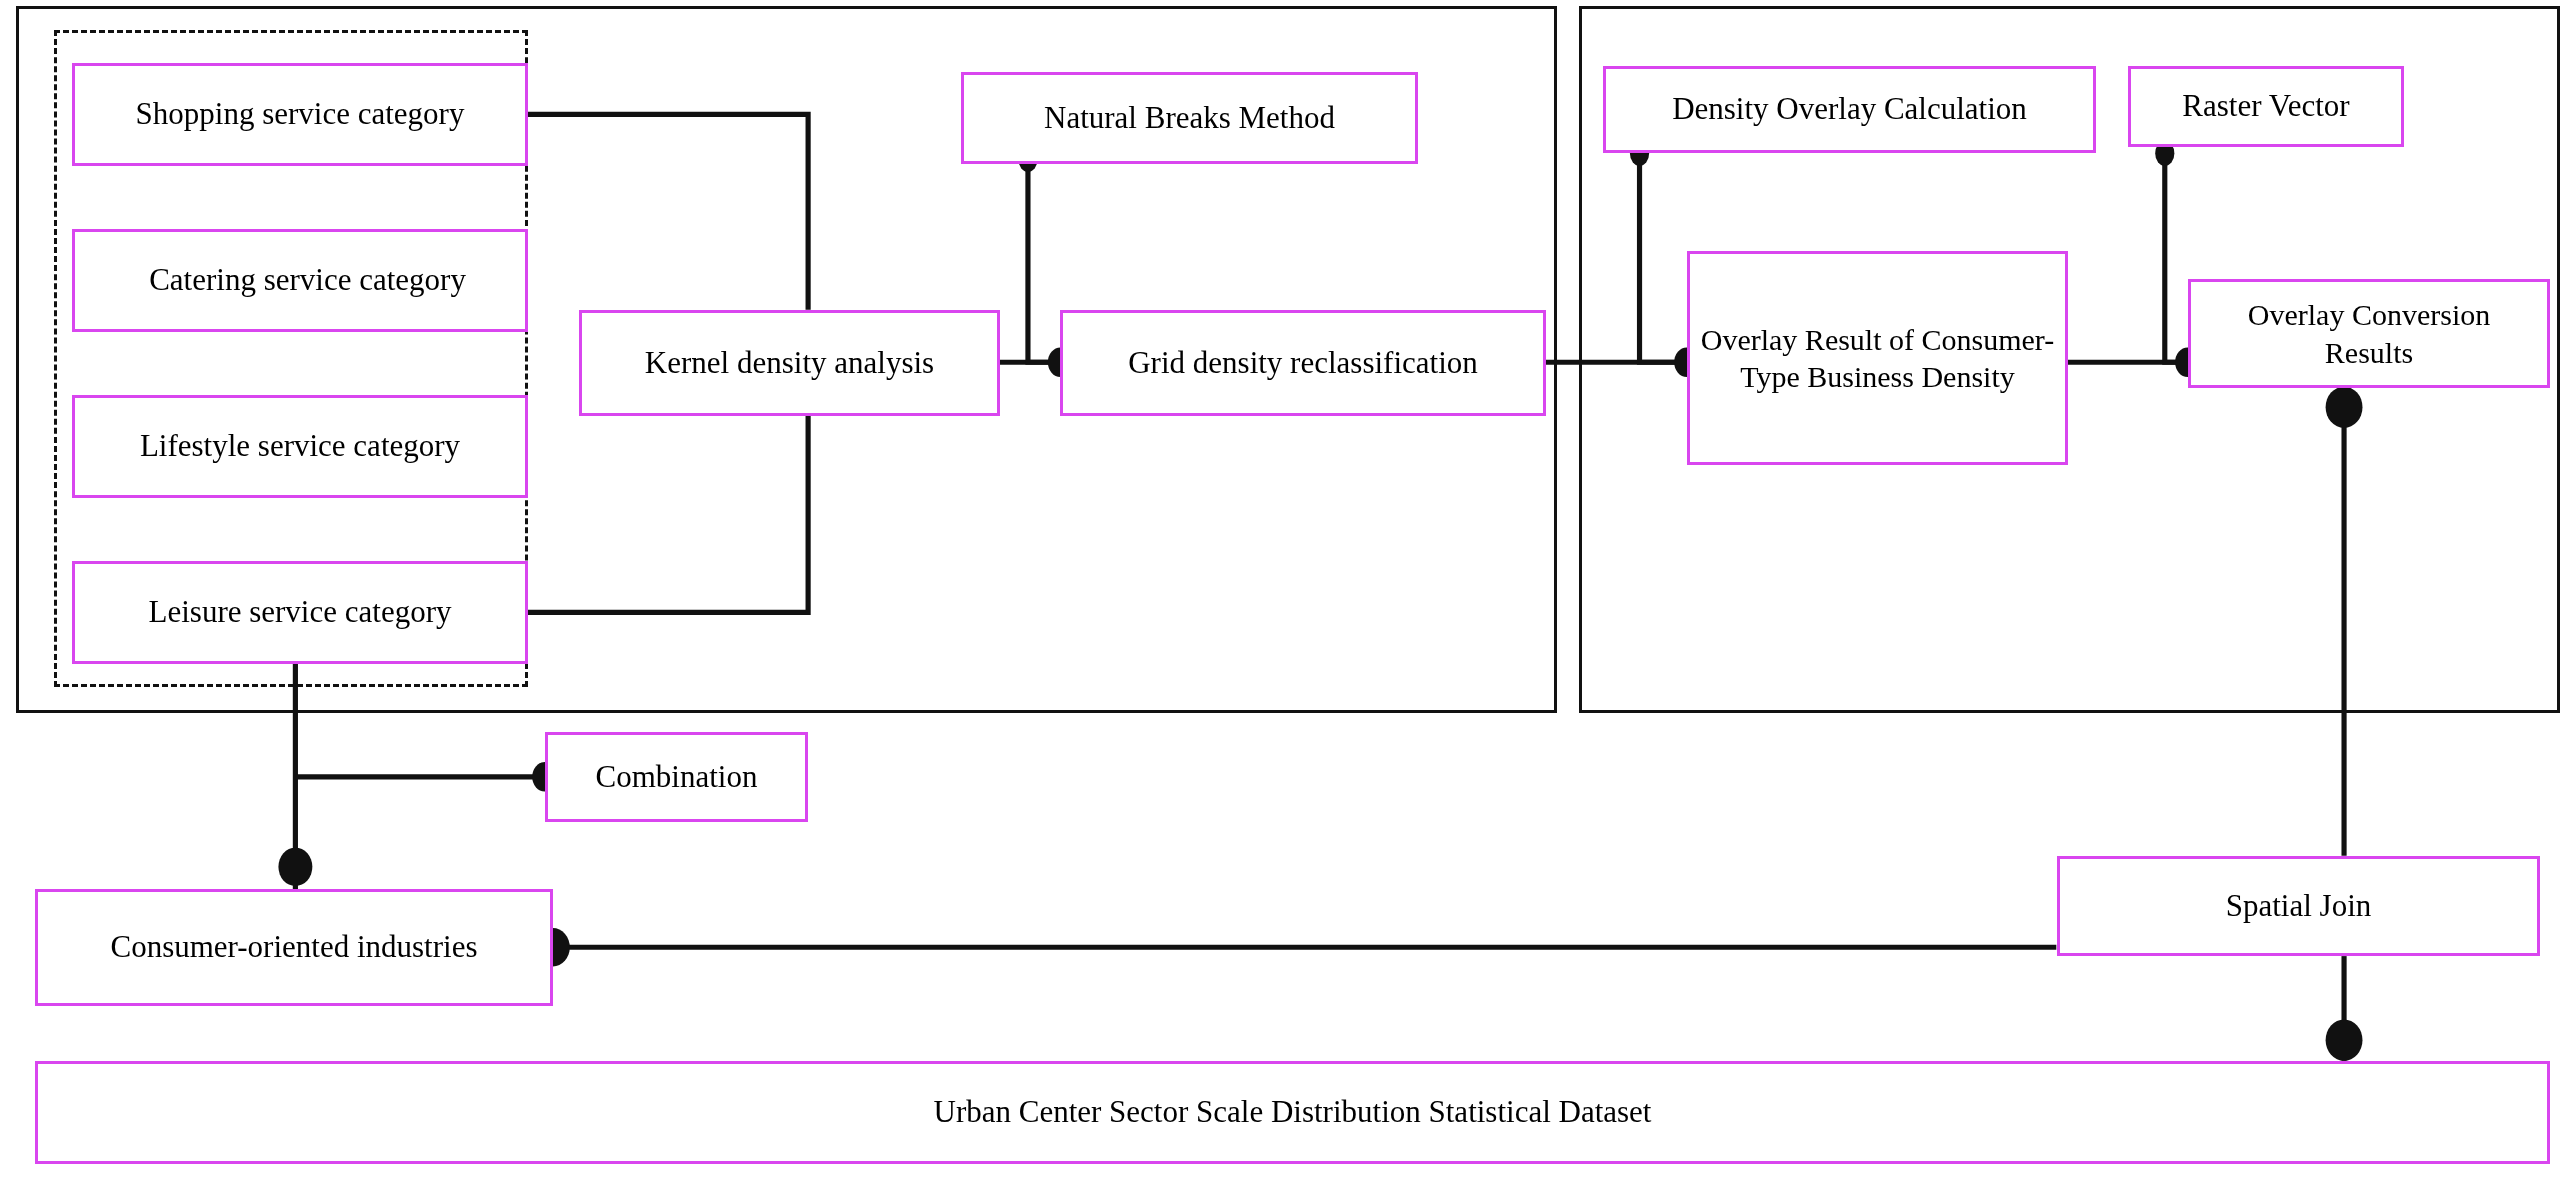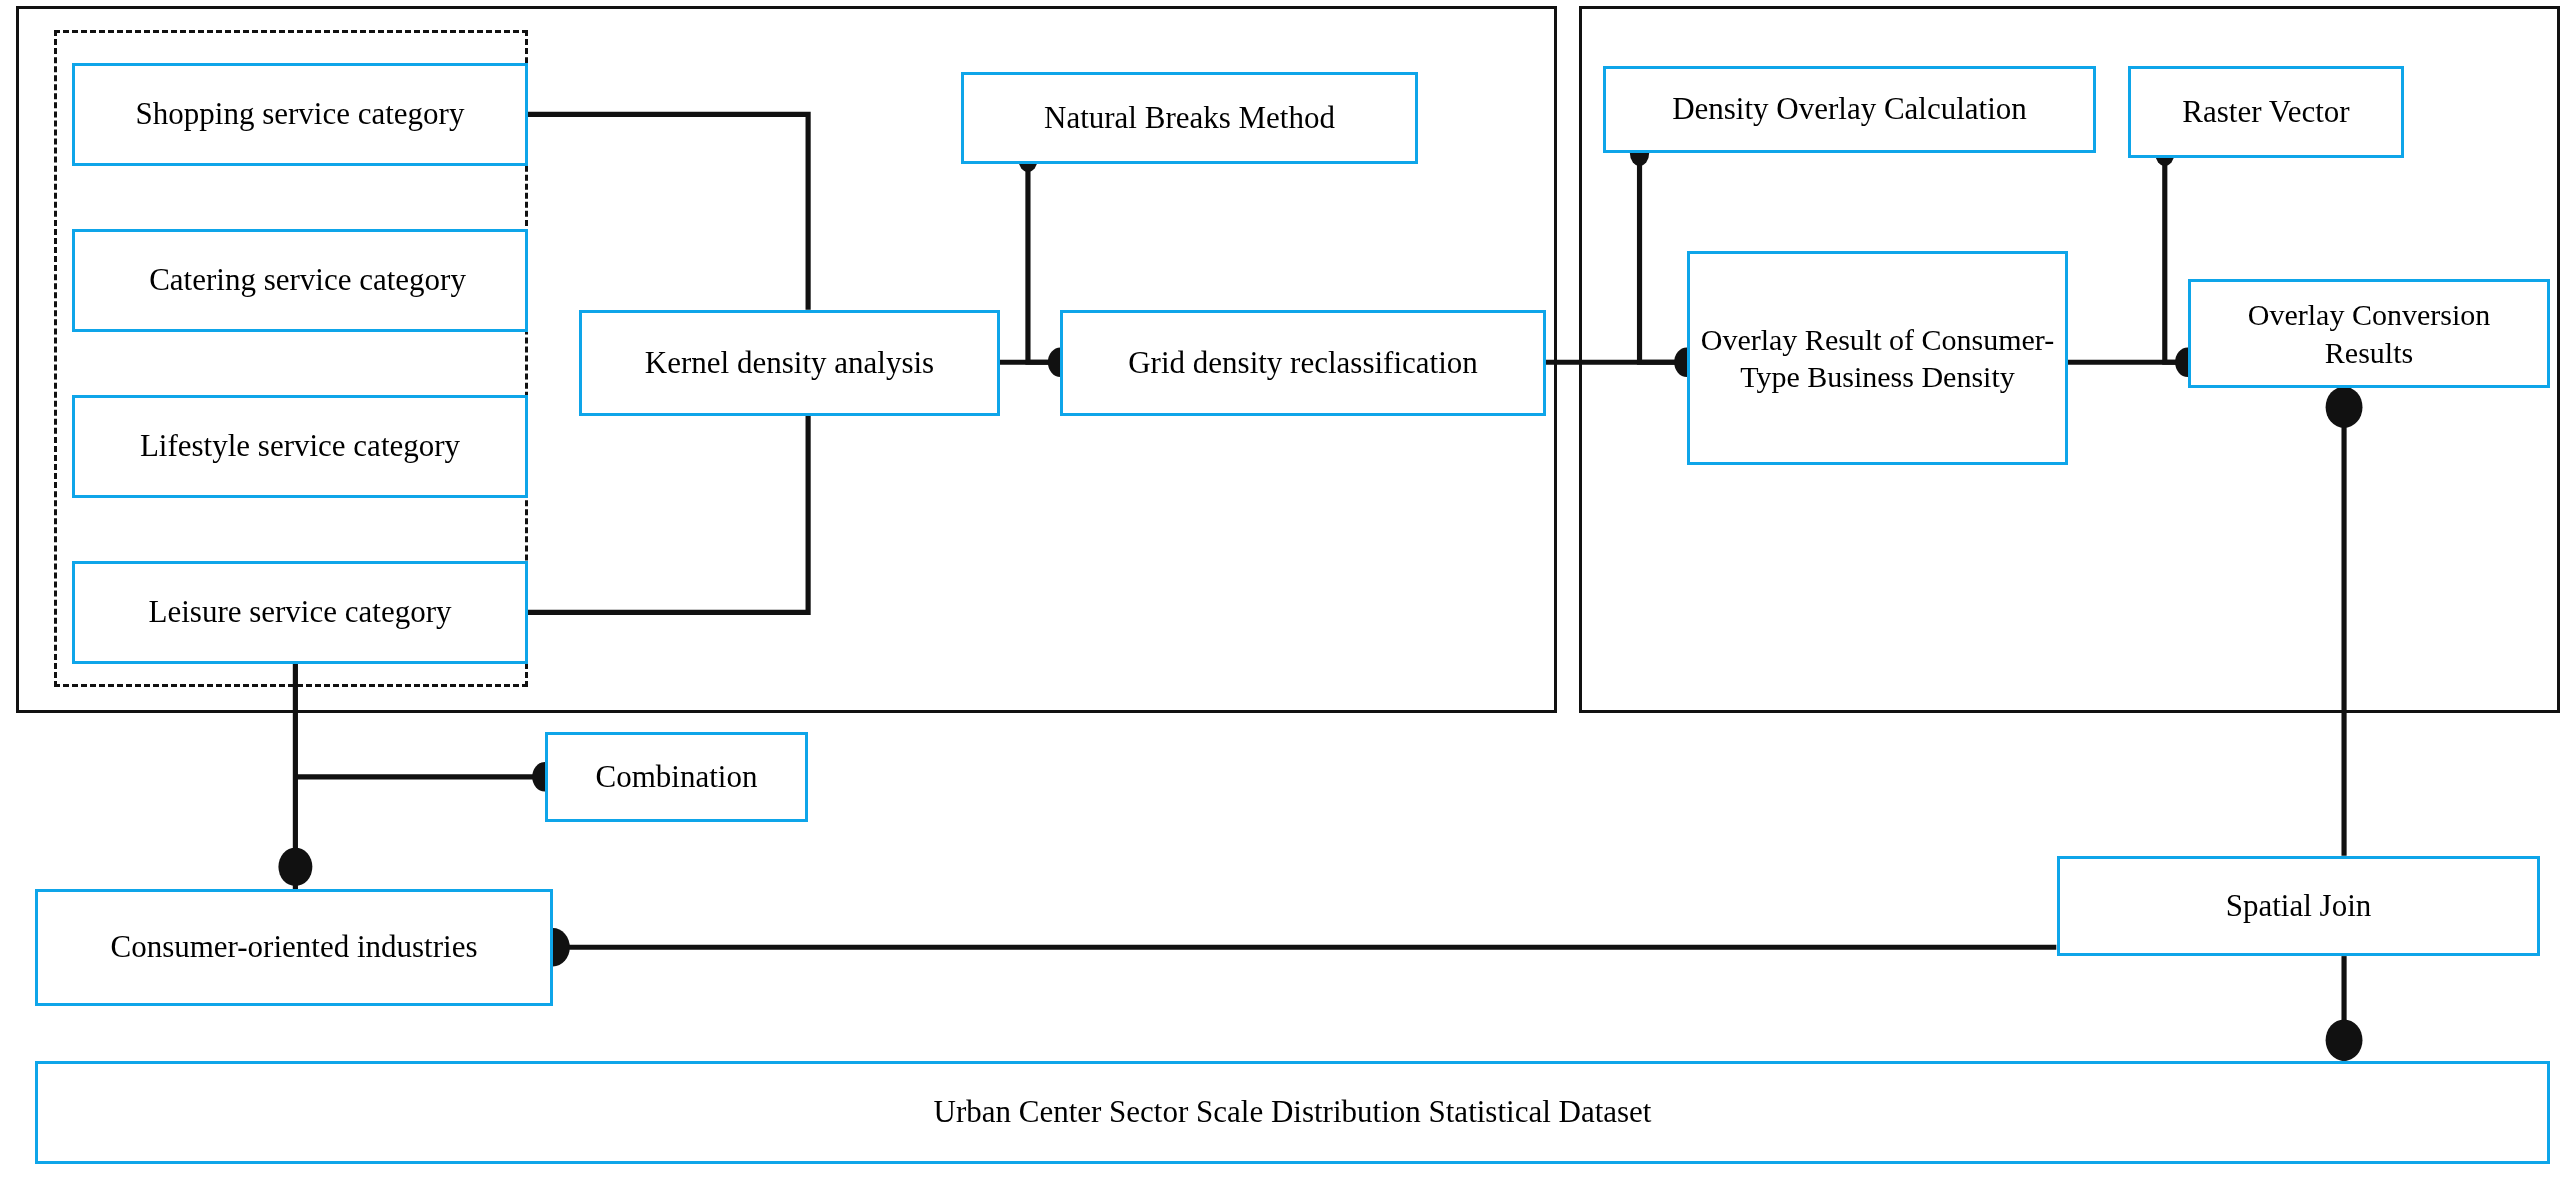--- a/index.html
+++ b/index.html
@@ -19,21 +19,21 @@
     position: absolute;
     left: 0; top: 0;
     width: 2576px;
     height: 1187px;
     pointer-events: none;
   }
   .node {
     position: absolute;
     box-sizing: border-box;
     background: #ffffff;
-    border: 3px solid #0ea5e9;
+    border: 3px solid #d946ef;
     display: flex;
     align-items: center;
     justify-content: center;
     text-align: center;
     color: #000000;
     font-size: 31px;
     line-height: 1.25;
     padding: 3px 8.9px;
     z-index: 3;
   }
@@ -132,21 +132,21 @@
   </div>
 
   <div class="node" style="left:1060px; top:310px; width:486px; height:106px;">
     <span>Grid density reclassification</span>
   </div>
 
   <div class="node" style="left:1603px; top:66px; width:493px; height:87px;">
     <span>Density Overlay Calculation</span>
   </div>
 
-  <div class="node" style="left:2128px; top:66px; width:276px; height:92px;">
+  <div class="node" style="left:2128px; top:66px; width:276px; height:81px;">
     <span>Raster Vector</span>
   </div>
 
   <div class="node multiline" style="left:1687px; top:251px; width:381px; height:214px;">
     <span>Overlay Result of Consumer-Type Business Density</span>
   </div>
 
   <div class="node multiline" style="left:2188px; top:279px; width:362px; height:109px;">
     <span>Overlay Conversion Results</span>
   </div>

